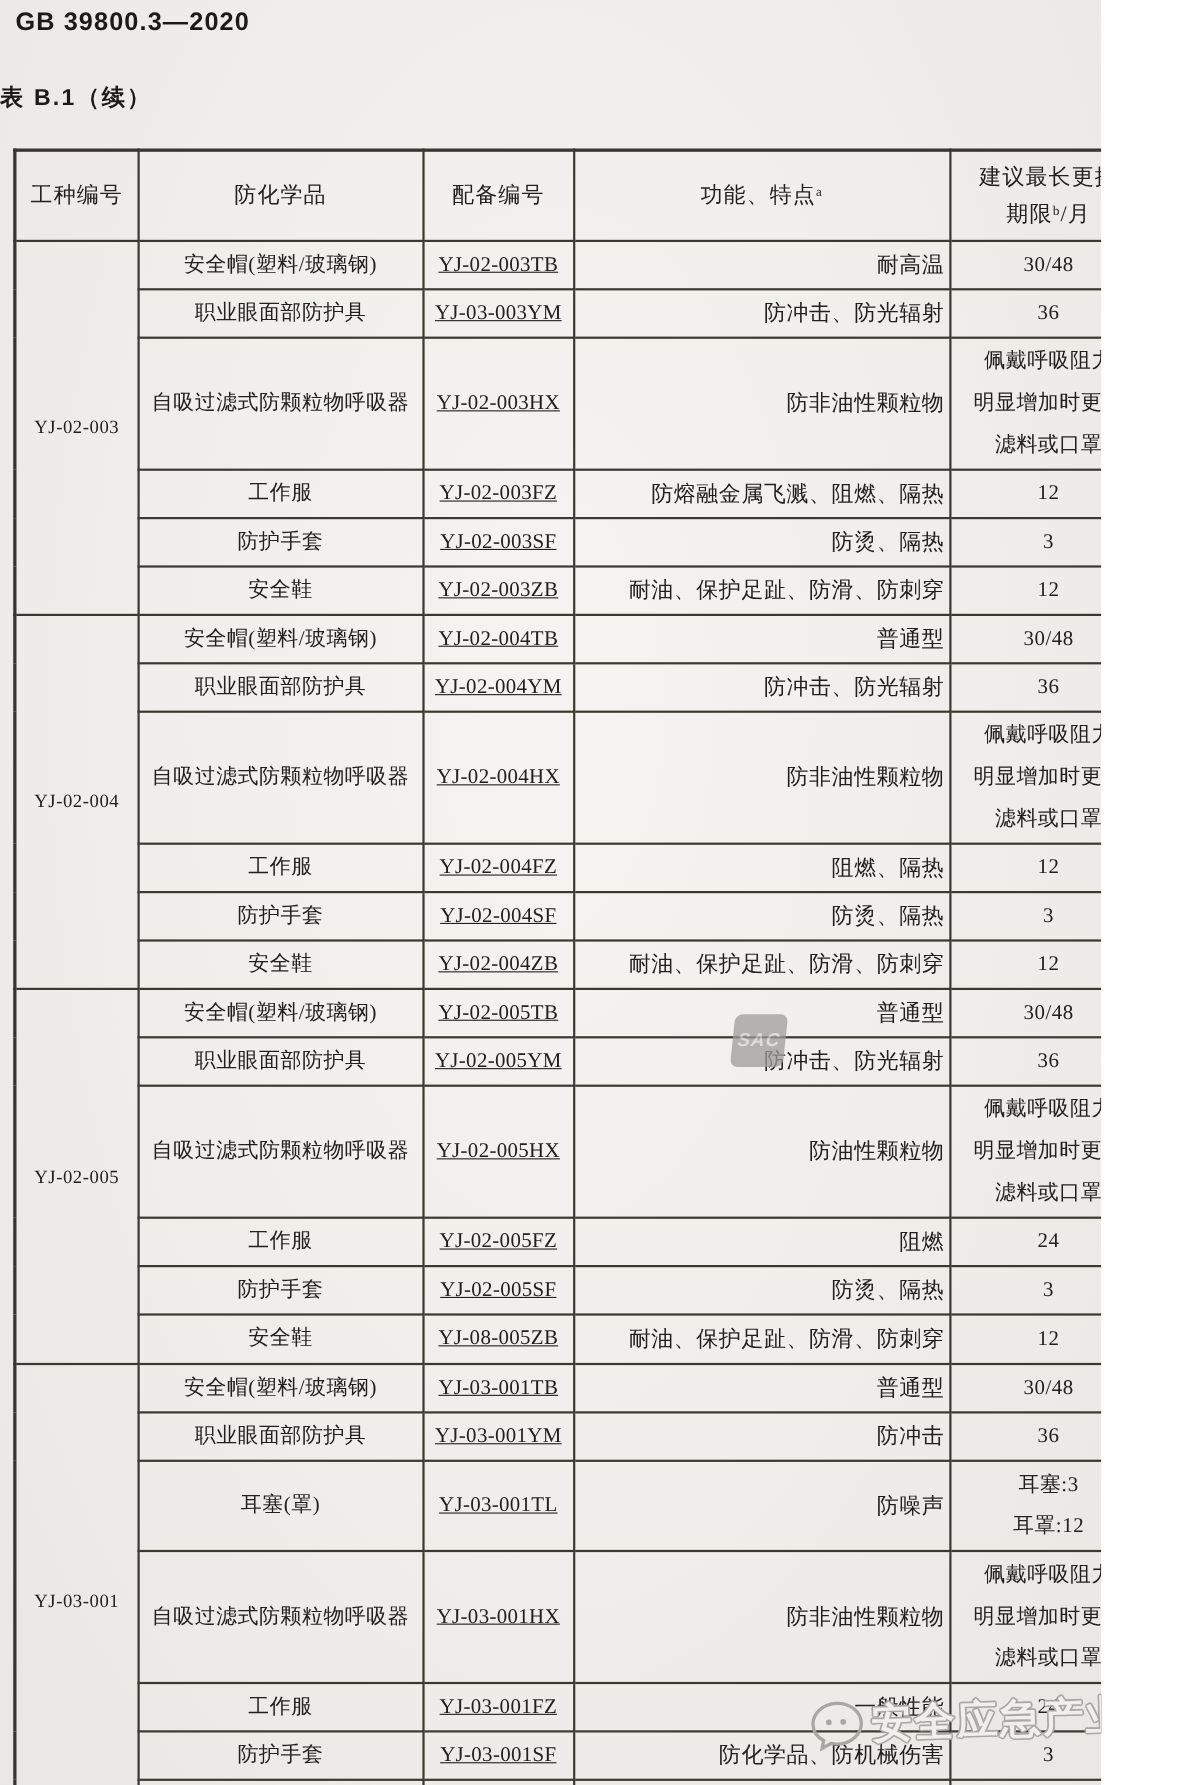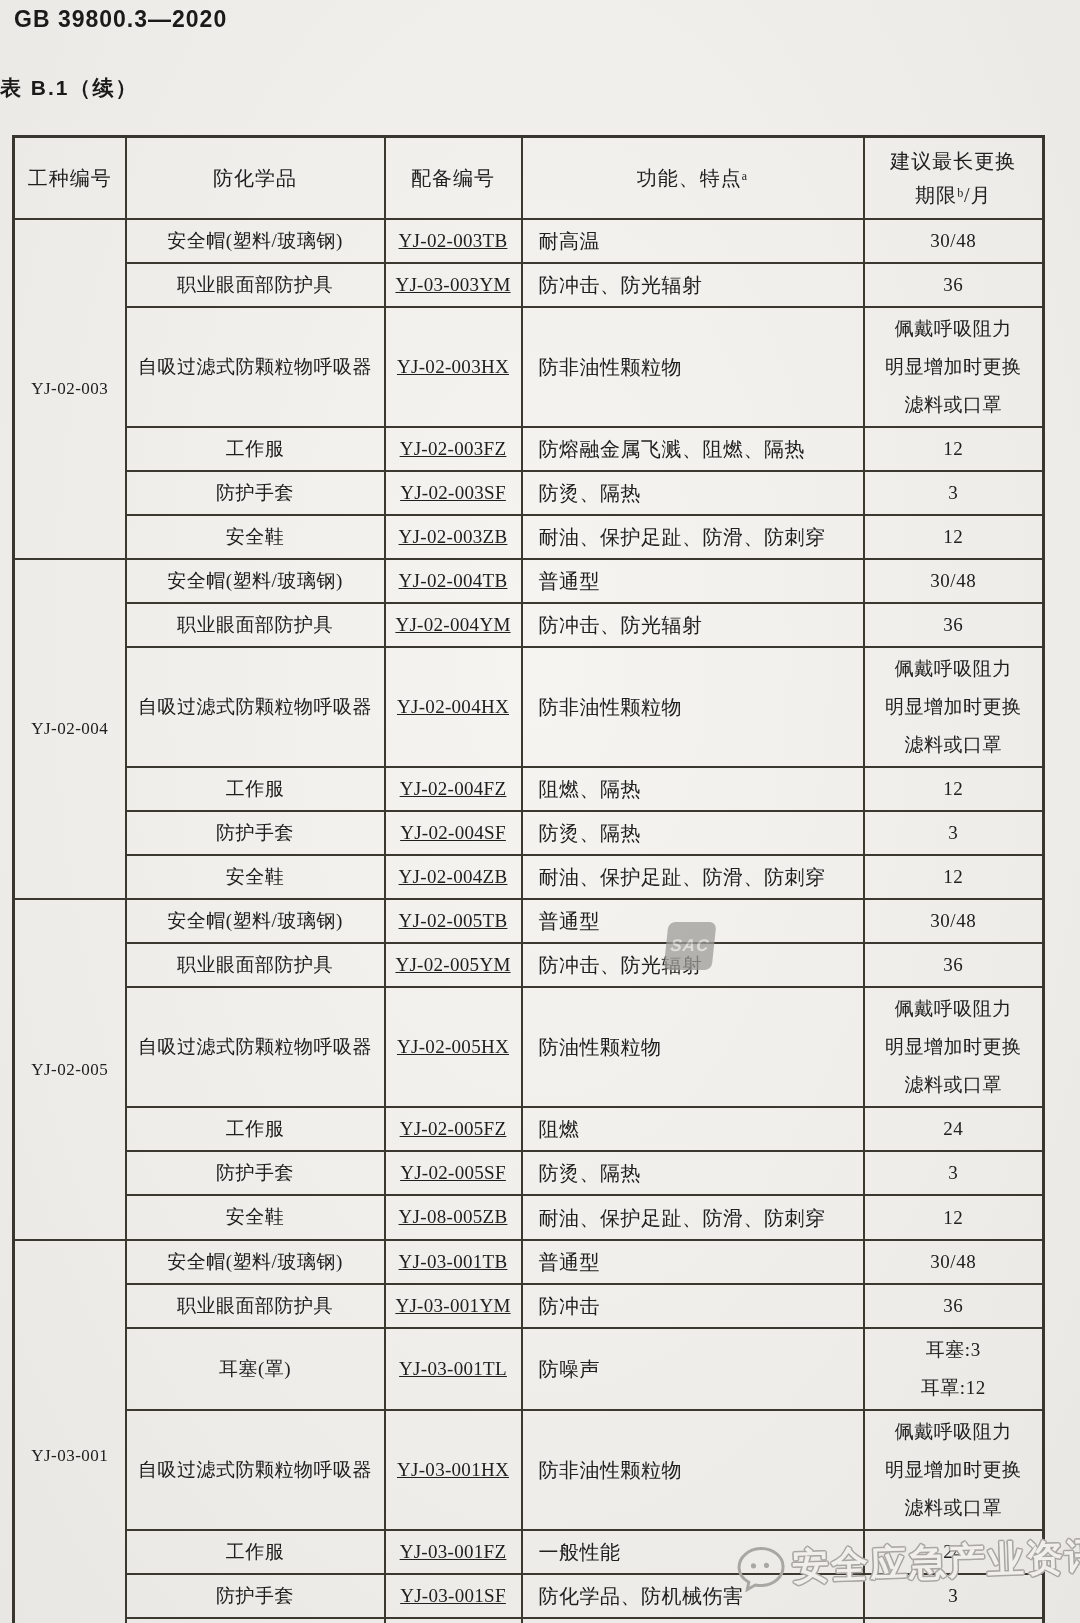--- a/index.html
+++ b/index.html
@@ -1,18 +1,18 @@
 <!DOCTYPE html>
 <html><head>
 <meta charset="utf-8">
 <style>
   html,body{margin:0;padding:0;}
   .page{
     position:relative;
-    width:1080px;height:1623px;
+    width:1001px;height:1623px;
     background:#f1efec;
     background-image:radial-gradient(ellipse at 50% 40%, #f5f4f1 0%, #efedea 60%, #e9e7e3 100%);
     font-family:"Liberation Serif","DejaVu Serif",serif;
     color:#21201e;
     overflow:hidden;
   }
   .doc-number{
     position:absolute;left:14px;top:6px;
     font-family:"Liberation Sans","DejaVu Sans",sans-serif;
     font-weight:bold;font-size:23px;letter-spacing:1px;color:#1b1a18;
@@ -36,21 +36,21 @@
     line-height:1.5;
   }
   .equip-table th{
     height:76px;font-weight:normal;
     white-space:pre-line;line-height:34px;
     font-size:20px;letter-spacing:1px;
   }
   td.job-code{font-size:17px;letter-spacing:.5px;}
   td.equipment{font-size:19px;letter-spacing:.5px;padding:2px 2px;margin-left:15px;}
   td.equip-code{font-size:19px;letter-spacing:.3px;text-decoration:underline;}
-  td.features{text-align:left;padding-left:16px;letter-spacing:.5px;}
+  td.features{text-align:right;padding-left:16px;letter-spacing:.5px;}
   td.period{white-space:pre-line;font-size:19px;line-height:38px;letter-spacing:.5px;}
   
   .sac-watermark{
     position:absolute;left:666px;top:922px;width:48px;height:48px;
     background:#9e9d99;opacity:.75;border-radius:7px;
     display:flex;align-items:center;justify-content:center;
     font-family:"Liberation Sans","DejaVu Sans",sans-serif;
     font-weight:bold;font-style:italic;font-size:17px;color:#d8d7d3;
     letter-spacing:1px;transform:skewX(-6deg);
   }

